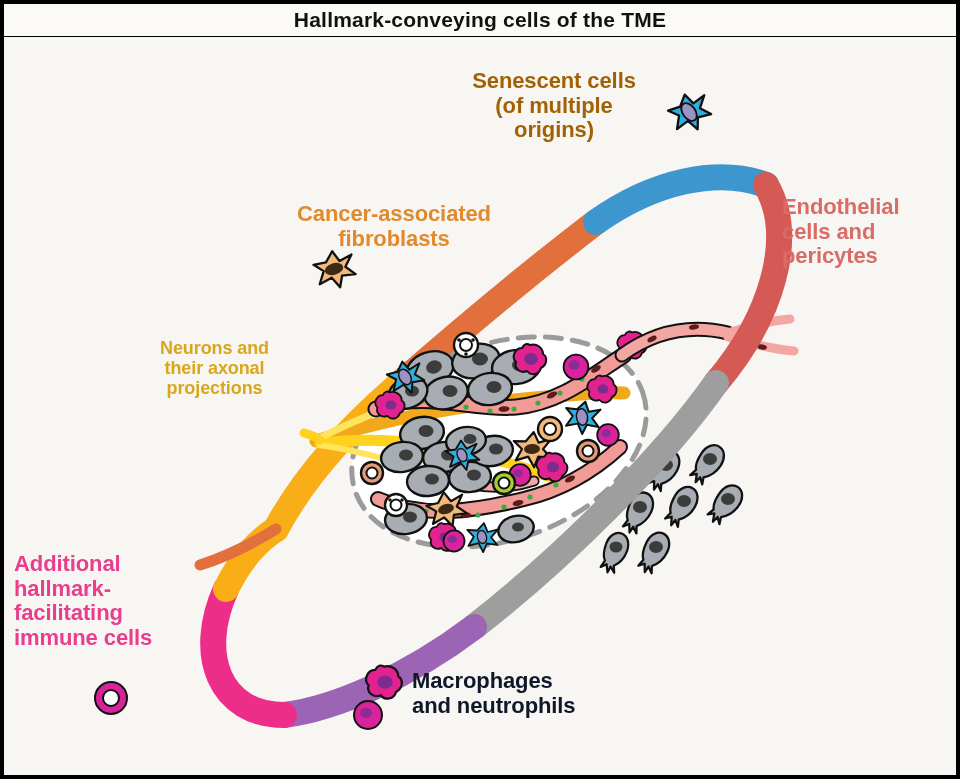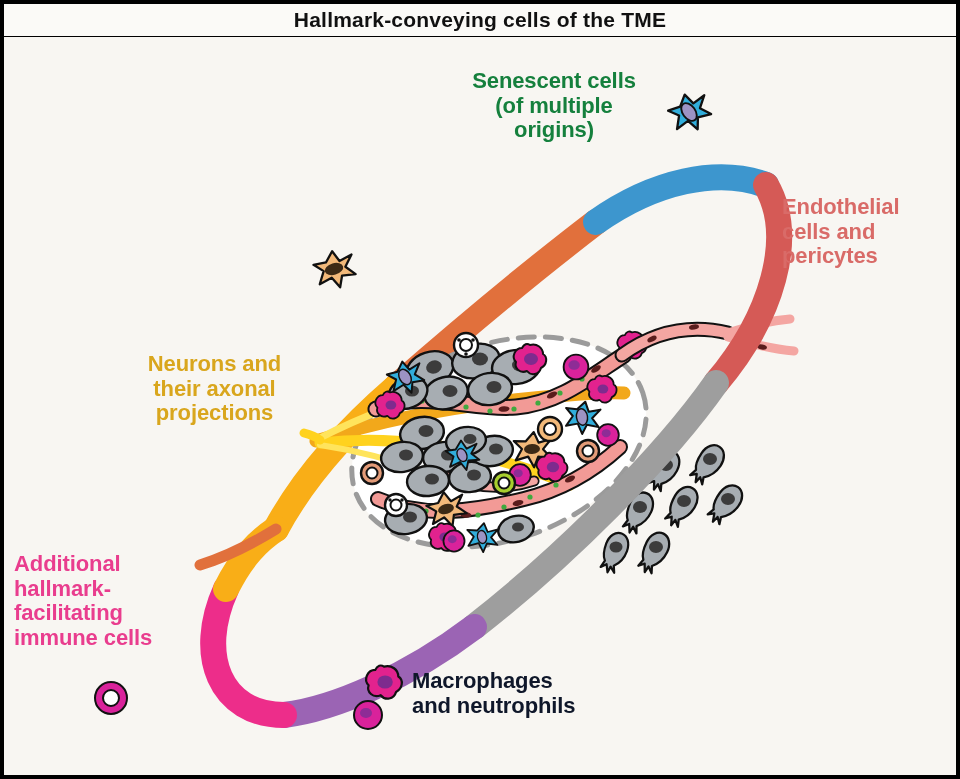--- a/index.html
+++ b/index.html
@@ -30,24 +30,24 @@
   }
   svg#scene{position:absolute;left:0;top:0;width:952px;height:738px;}
   .lbl{
     position:absolute;
     font-family:"Liberation Sans", sans-serif;
     font-weight:bold;
     line-height:1.12;
     white-space:pre-line;
     letter-spacing:-0.1px;
   }
-  #lbl-senescent{left:435px;top:32px;width:230px;text-align:center;font-size:22px;color:#15803d;}
+  #lbl-senescent{left:435px;top:32px;width:230px;text-align:center;font-size:22px;color:#a16207;}
   #lbl-caf{left:255px;top:165px;width:270px;text-align:center;font-size:22px;color:#E08A2E;}
   #lbl-endo{left:778px;top:158px;width:175px;text-align:left;font-size:22px;color:#D96B68;}
-  #lbl-neuro{left:108px;top:315px;width:205px;text-align:center;font-size:22px;color:#D9A61D;}
+  #lbl-neuro{left:108px;top:301px;width:205px;text-align:center;font-size:18px;color:#D9A61D;}
   #lbl-immune{left:10px;top:515px;width:210px;text-align:left;font-size:22px;color:#E93D8E;}
   #lbl-macro{left:408px;top:632px;width:215px;text-align:left;font-size:22px;color:#0f172a;}
   #lbl-cancer{left:660px;top:440px;width:130px;text-align:center;font-size:22px;color:#595959;}
 </style>
 </head>
 <body>
 
 <div id="figure">
 
   <div id="title-bar">
@@ -356,20 +356,22 @@
           </g>
         </g>
 
       </g>
     </svg>
 
     <div class="lbl" id="lbl-senescent">Senescent cells
 (of multiple
 origins)</div>
 
+    <div class="lbl" id="lbl-caf">Cancer-associated
+fibroblasts</div>
 
     <div class="lbl" id="lbl-endo">Endothelial
 cells and
 pericytes</div>
 
     <div class="lbl" id="lbl-neuro">Neurons and
 their axonal
 projections</div>
 
     <div class="lbl" id="lbl-immune">Additional

